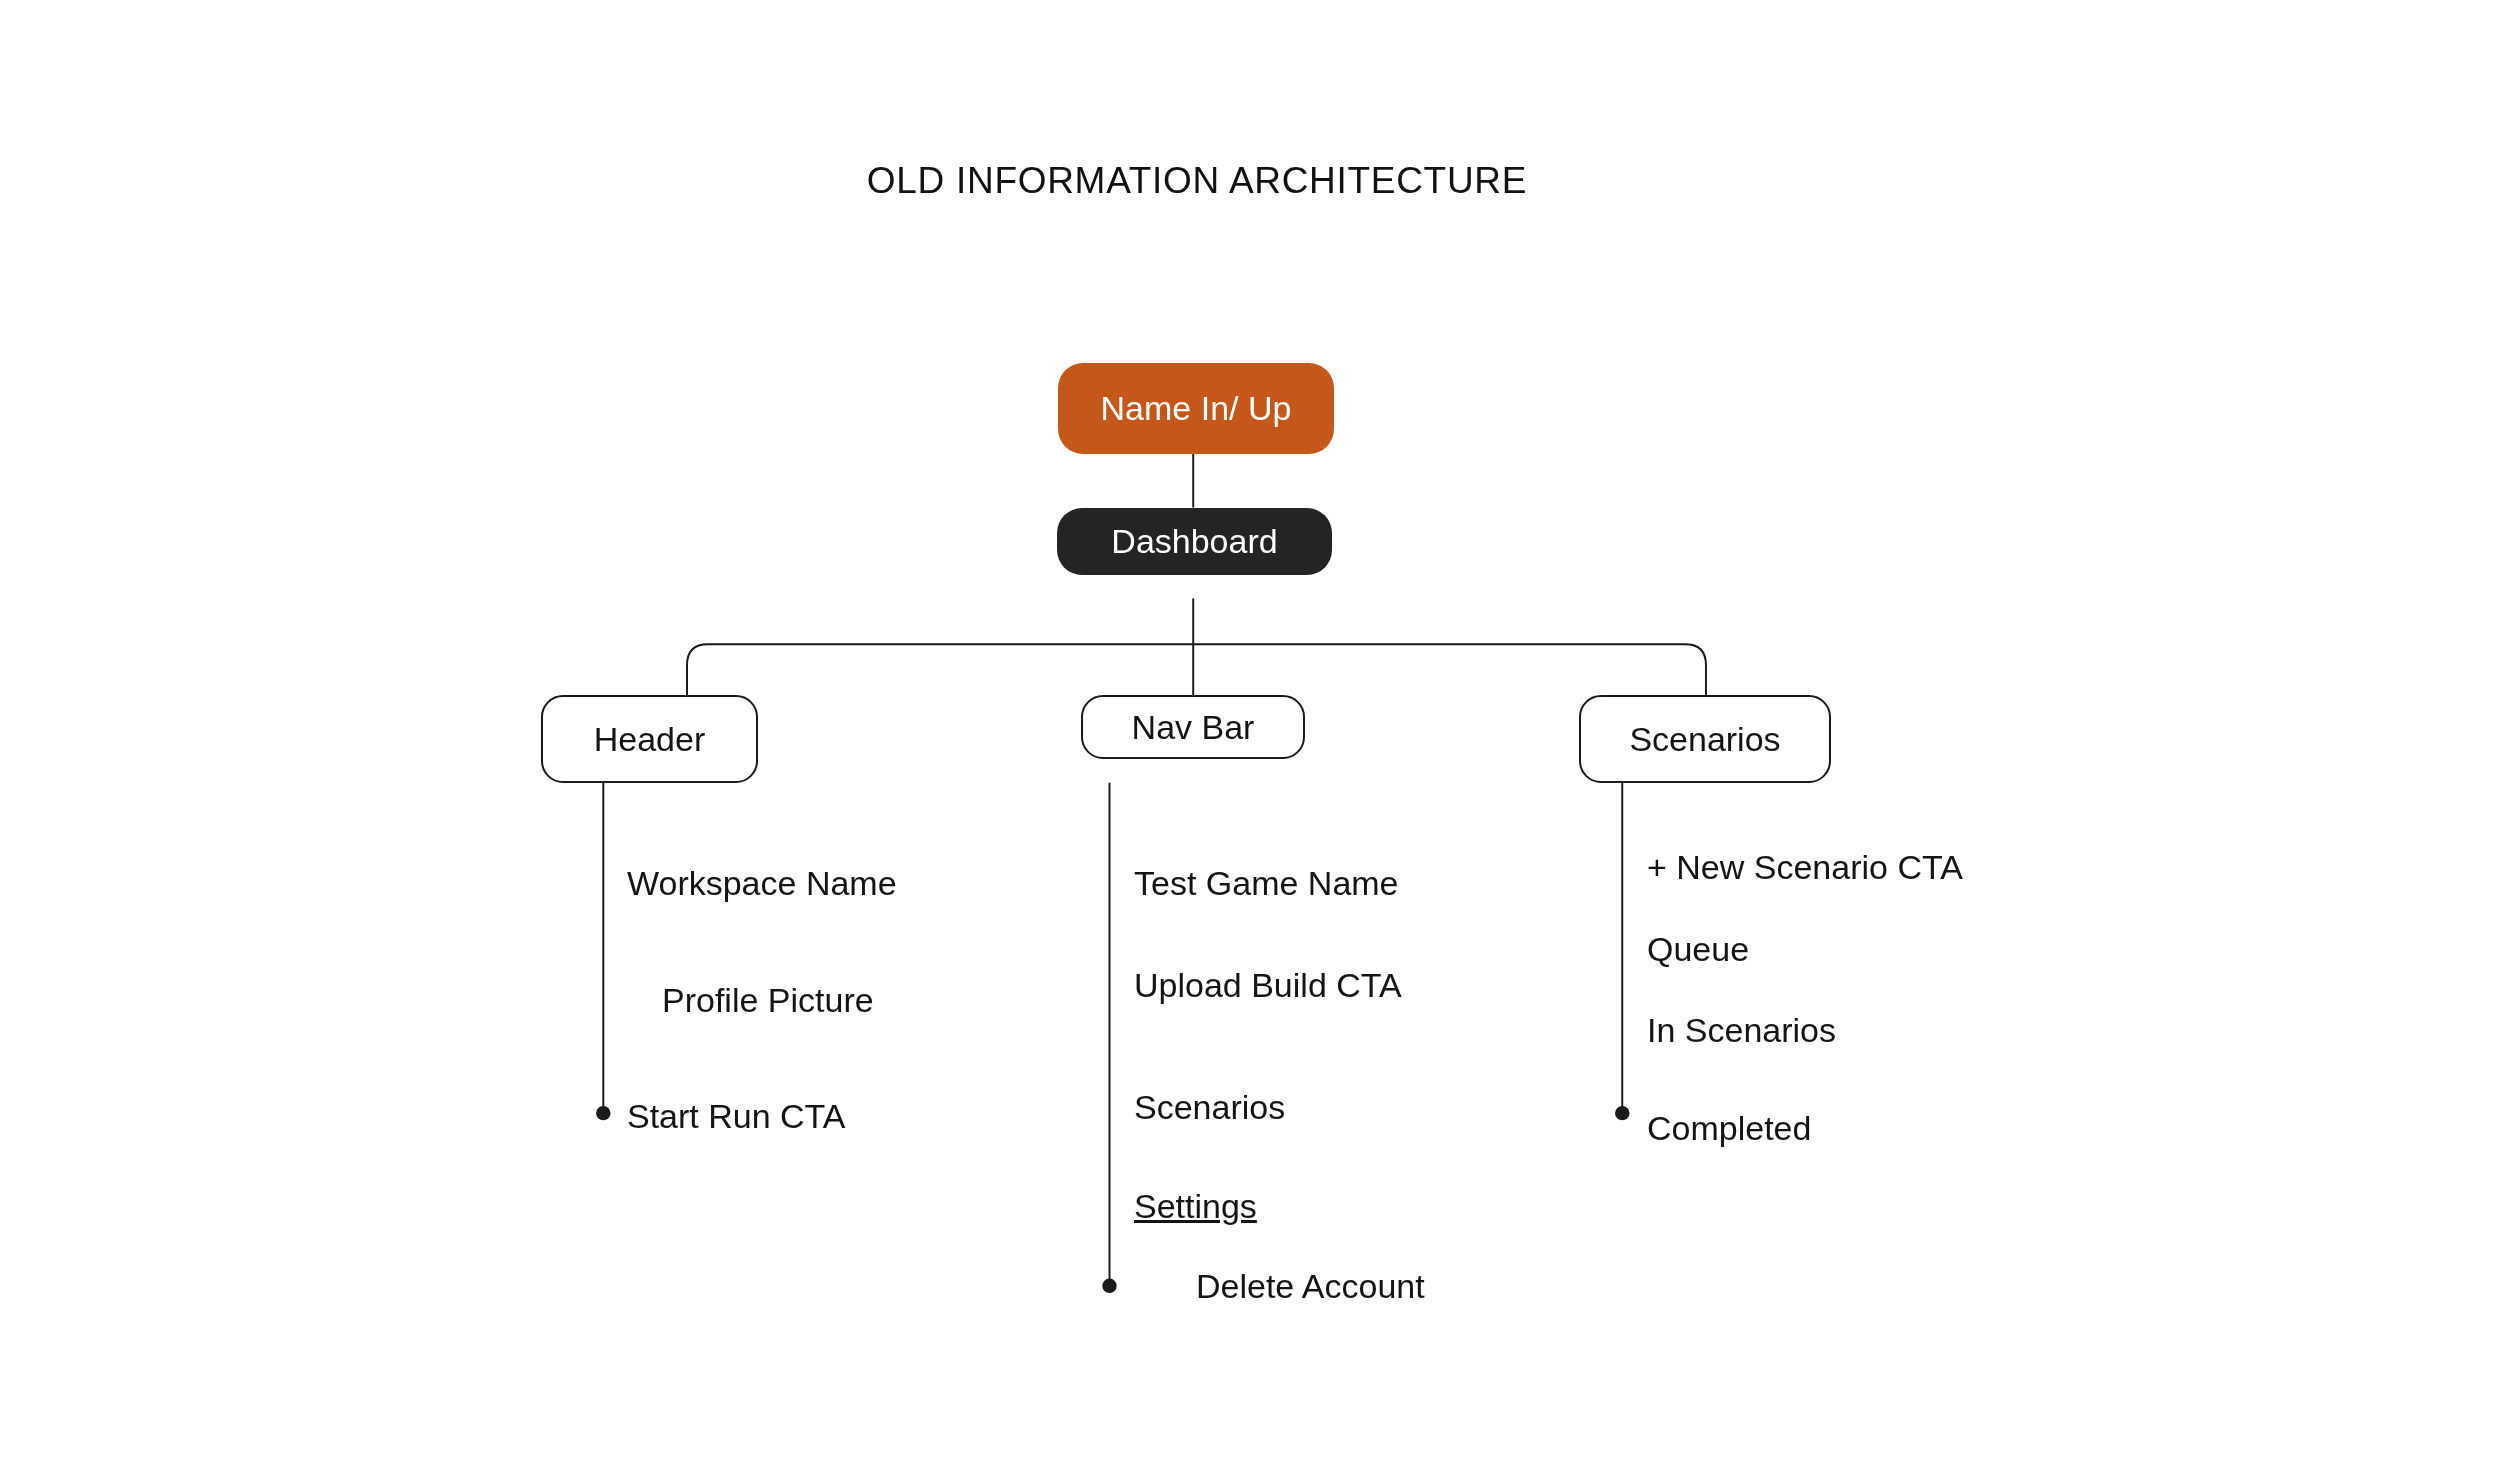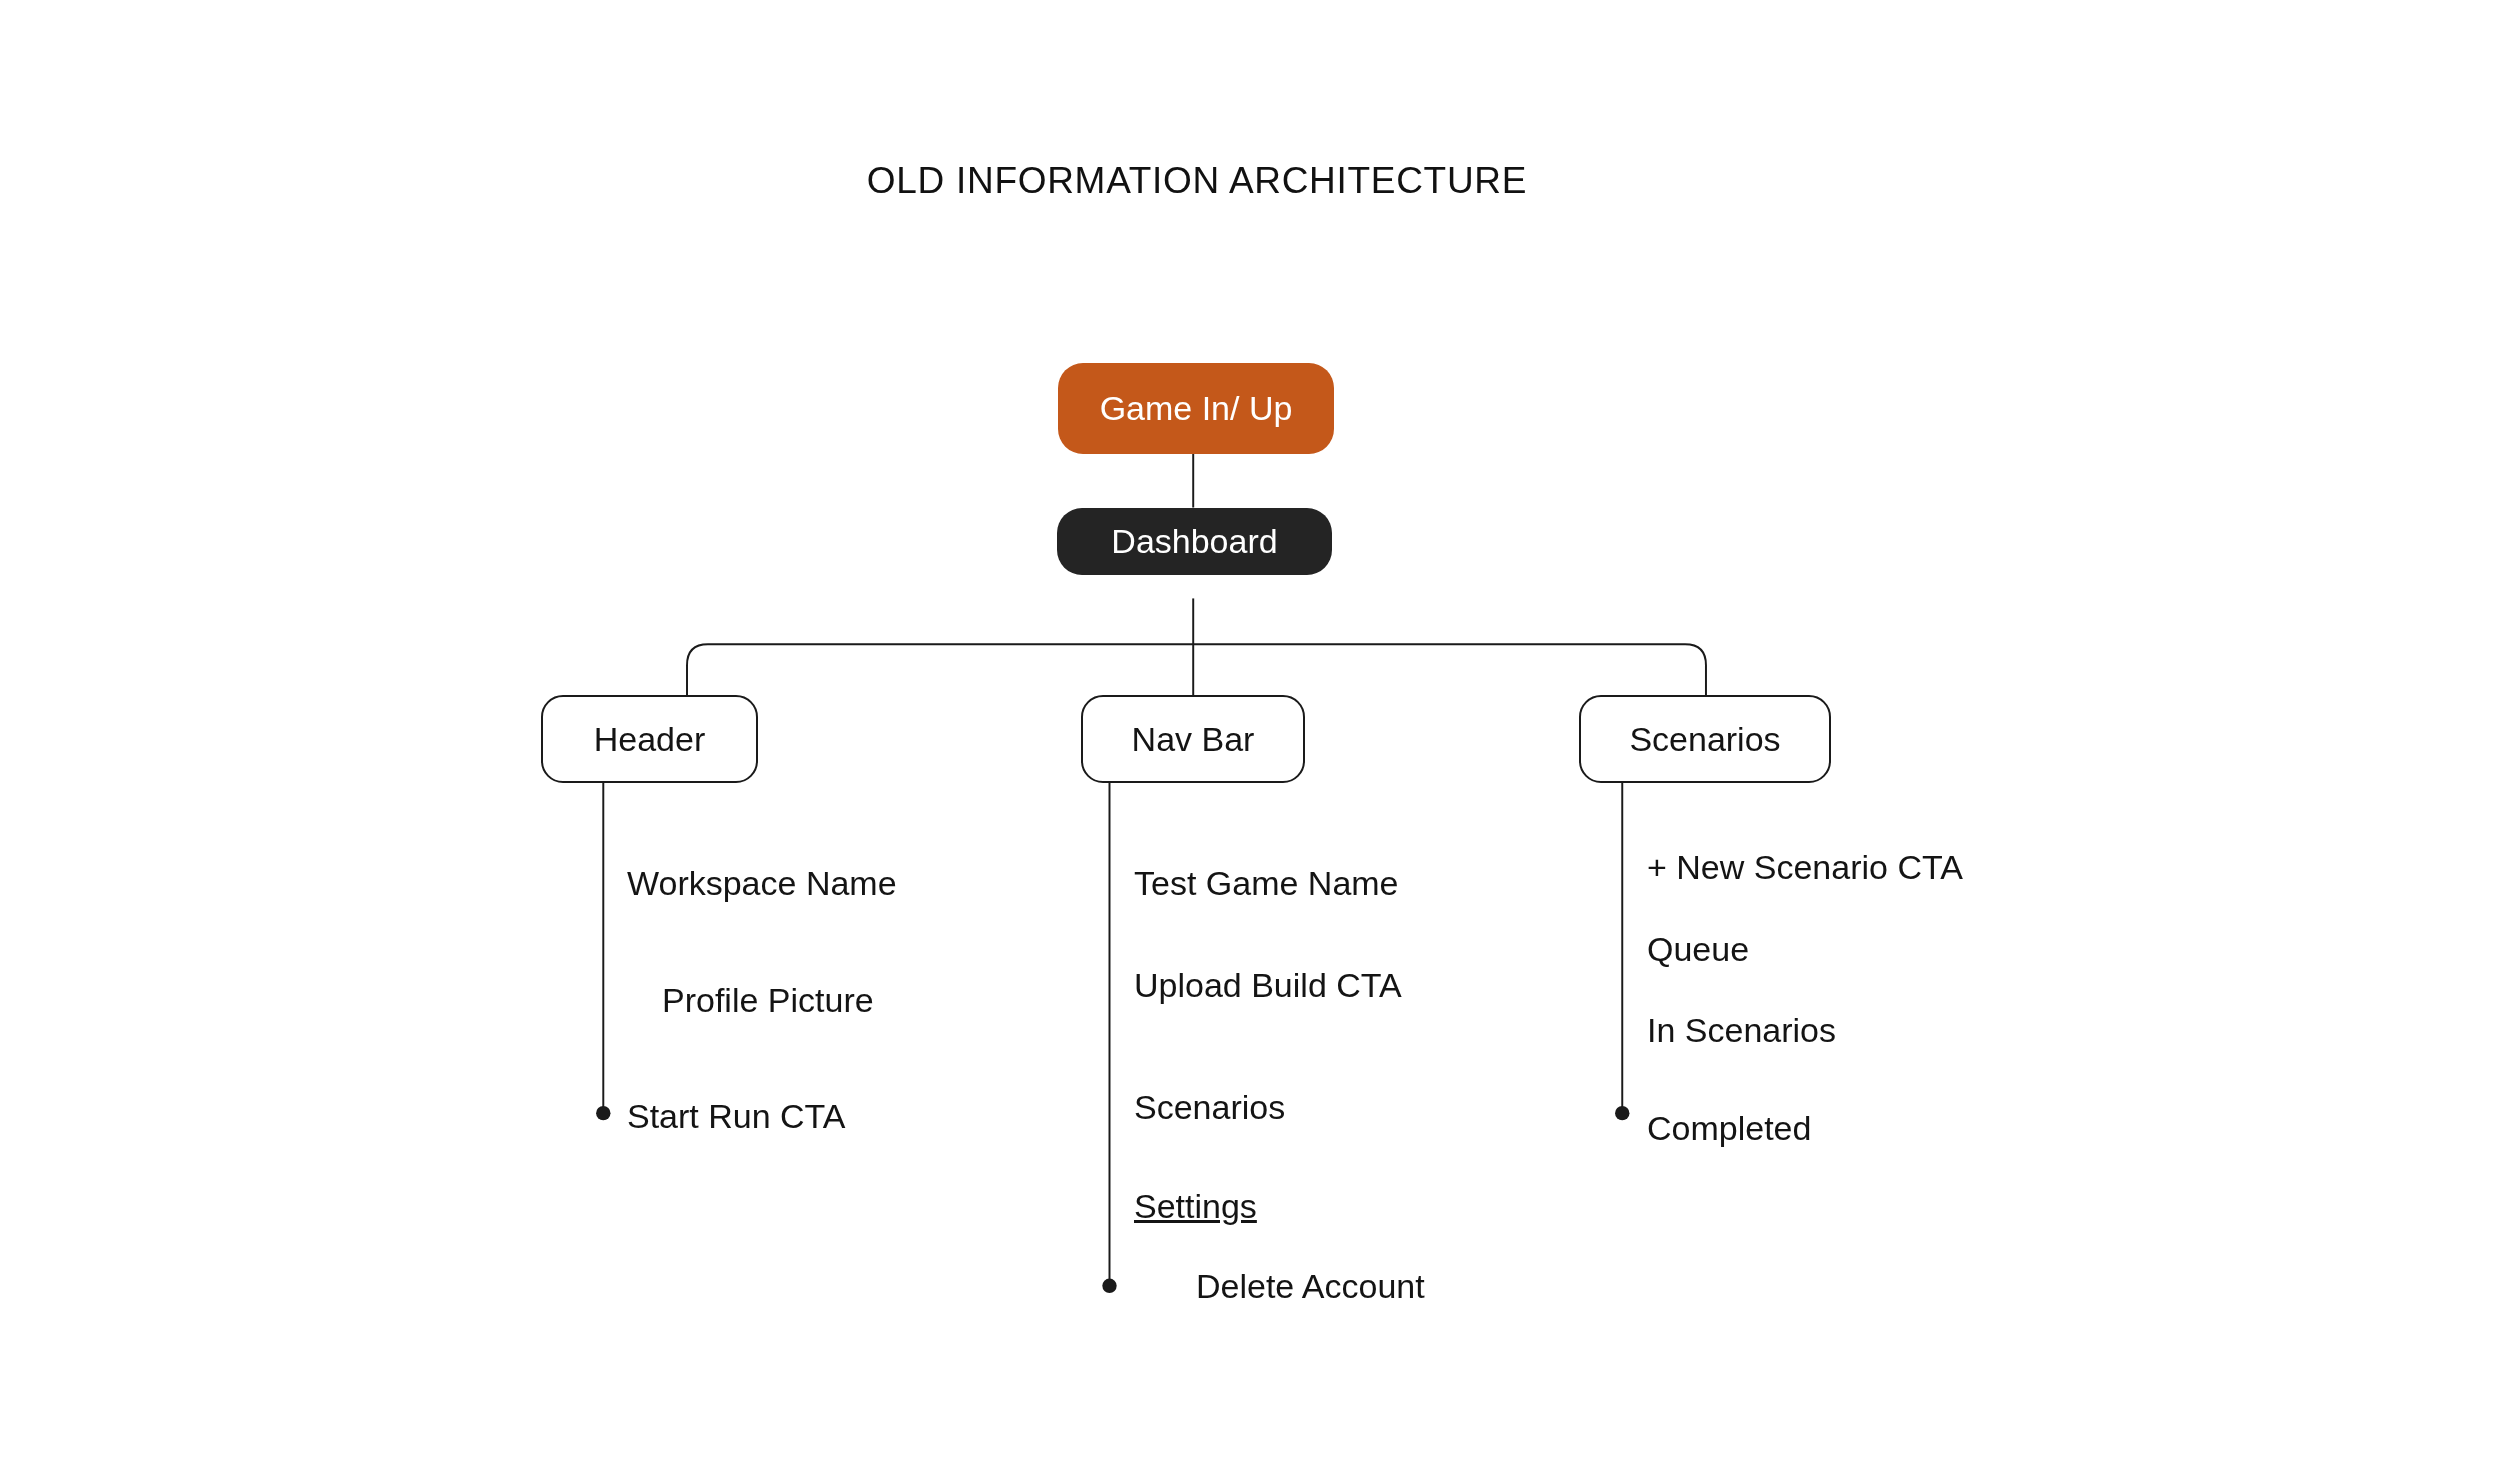--- a/index.html
+++ b/index.html
@@ -57,31 +57,31 @@
     <circle class="dot" cx="922" cy="1702" r="11"></circle>
     <path class="connector" d="M1696 1197 L1696 1966"></path>
     <circle class="dot" cx="1696" cy="1966" r="11"></circle>
     <path class="connector" d="M2480 1197 L2480 1702"></path>
     <circle class="dot" cx="2480" cy="1702" r="11"></circle>
   </svg>
 
   <div class="title">OLD INFORMATION ARCHITECTURE</div>
 
   <div class="node pill orange" style="left:1058px;top:363px;width:276px;height:91px;">
-    <span>Game In/ Up</span>
+    <span>Name In/ Up</span>
   </div>
 
   <div class="node pill dark" style="left:1057px;top:508px;width:275px;height:67px;">
     <span>Dashboard</span>
   </div>
 
   <div class="node outline" style="left:541px;top:695px;width:217px;height:88px;">
     <span>Header</span>
   </div>
-  <div class="node outline" style="left:1081px;top:695px;width:224px;height:88px;">
+  <div class="node outline" style="left:1081px;top:695px;width:224px;height:64px;">
     <span>Nav Bar</span>
   </div>
   <div class="node outline" style="left:1579px;top:695px;width:252px;height:88px;">
     <span>Scenarios</span>
   </div>
 
   <div class="item" style="left:627px;top:862px;">Workspace Name</div>
   <div class="item" style="left:627px;top:979px;margin-left:35px;">Profile Picture</div>
   <div class="item" style="left:627px;top:1095px;">Start Run CTA</div>
 

